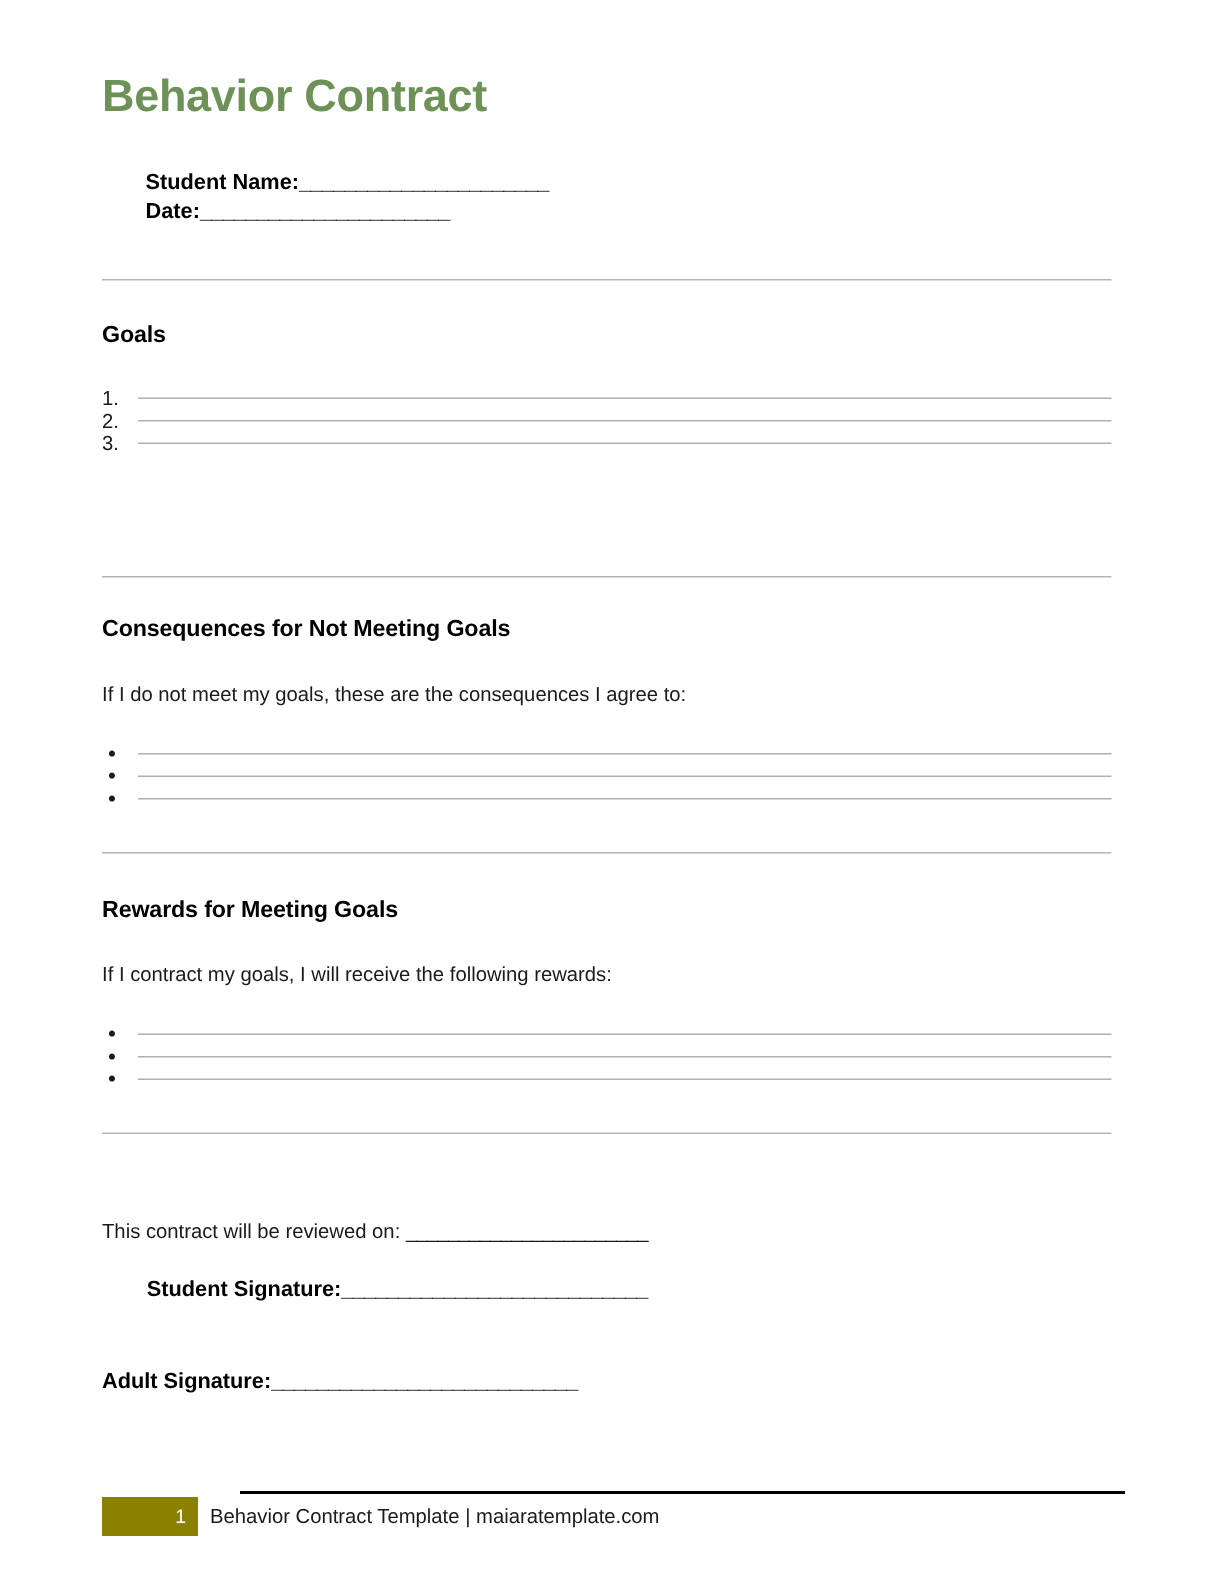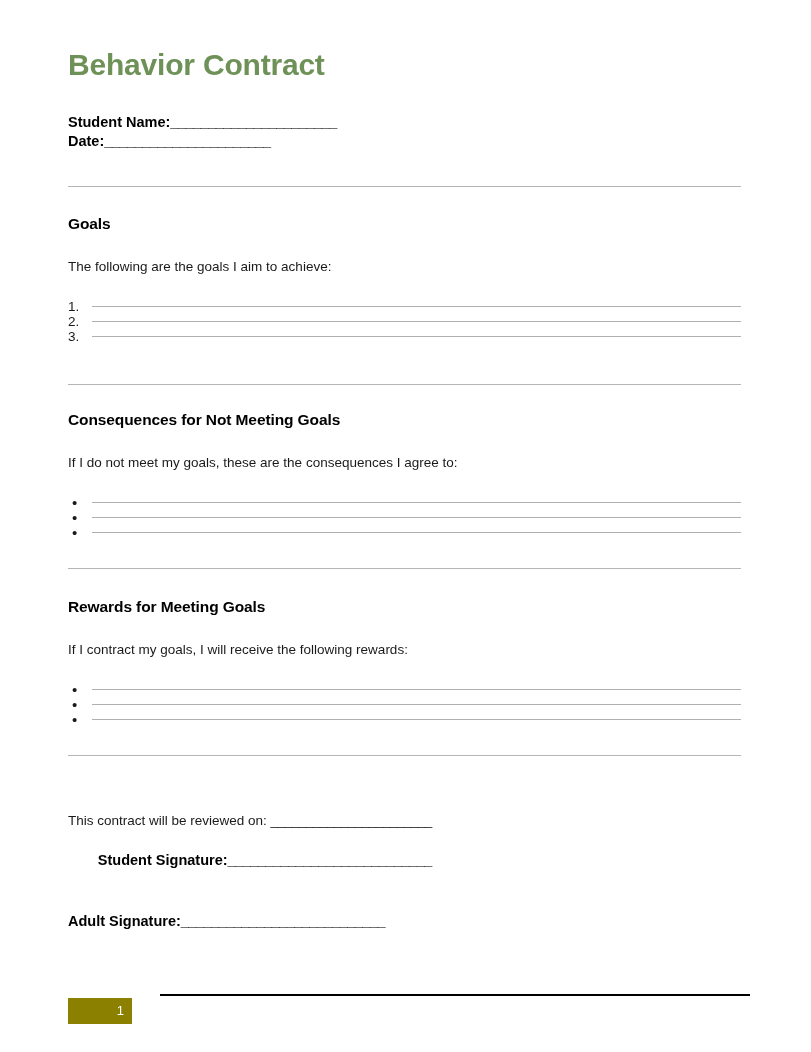--- a/index.html
+++ b/index.html
@@ -40,21 +40,21 @@
   
   .ident-block {
     position: absolute;
     left: 68px;
     top: 113px;
     font-size: 14.5px;
     font-weight: bold;
     line-height: 19px;
     white-space: nowrap;
   }
-  .ident-row { display: block; }
+  .ident-row { display: block; margin-left: 29px; }
   .ident-label { font-weight: bold; }
   .ident-rule { font-weight: bold; letter-spacing: -0.5px; }
 
   
   .sep {
     position: absolute;
     left: 68px;
     width: 673px;
     height: 0;
     border-top: 1px solid #b5b5b5;
@@ -169,21 +169,20 @@
     </div>
     <div class="ident-row">
       <span class="ident-label">Date:</span><span class="ident-rule">______________________</span>
     </div>
   </div>
 
   <div class="sep" style="top:186px;"></div>
 
   <div class="section" style="top:215px;">
     <div class="section-heading">Goals</div>
-    <div class="section-intro" style="margin-top:26px;">The following are the goals I aim to achieve:</div>
     <ul class="fill-list" style="margin-top:25px; width:673px;">
       <li class="fill-item">
         <span class="fill-marker">1.</span>
         <span class="fill-rule"></span>
       </li>
       <li class="fill-item">
         <span class="fill-marker">2.</span>
         <span class="fill-rule"></span>
       </li>
       <li class="fill-item">
@@ -244,14 +243,15 @@
     <div class="sig-line" style="margin-top:24px;text-align:right;">
       <span>Student Signature:</span><span class="sig-rule">___________________________</span>
     </div>
     <div class="sig-line" style="margin-top:45px;">
       <span>Adult Signature:</span><span class="sig-rule">___________________________</span>
     </div>
   </div>
 
   <div class="footer-rule"></div>
   <div class="footer-badge">1</div>
+  <div class="footer-text">Behavior Contract Template | maiaratemplate.com</div>
 
 </div>
 
 </body></html>

